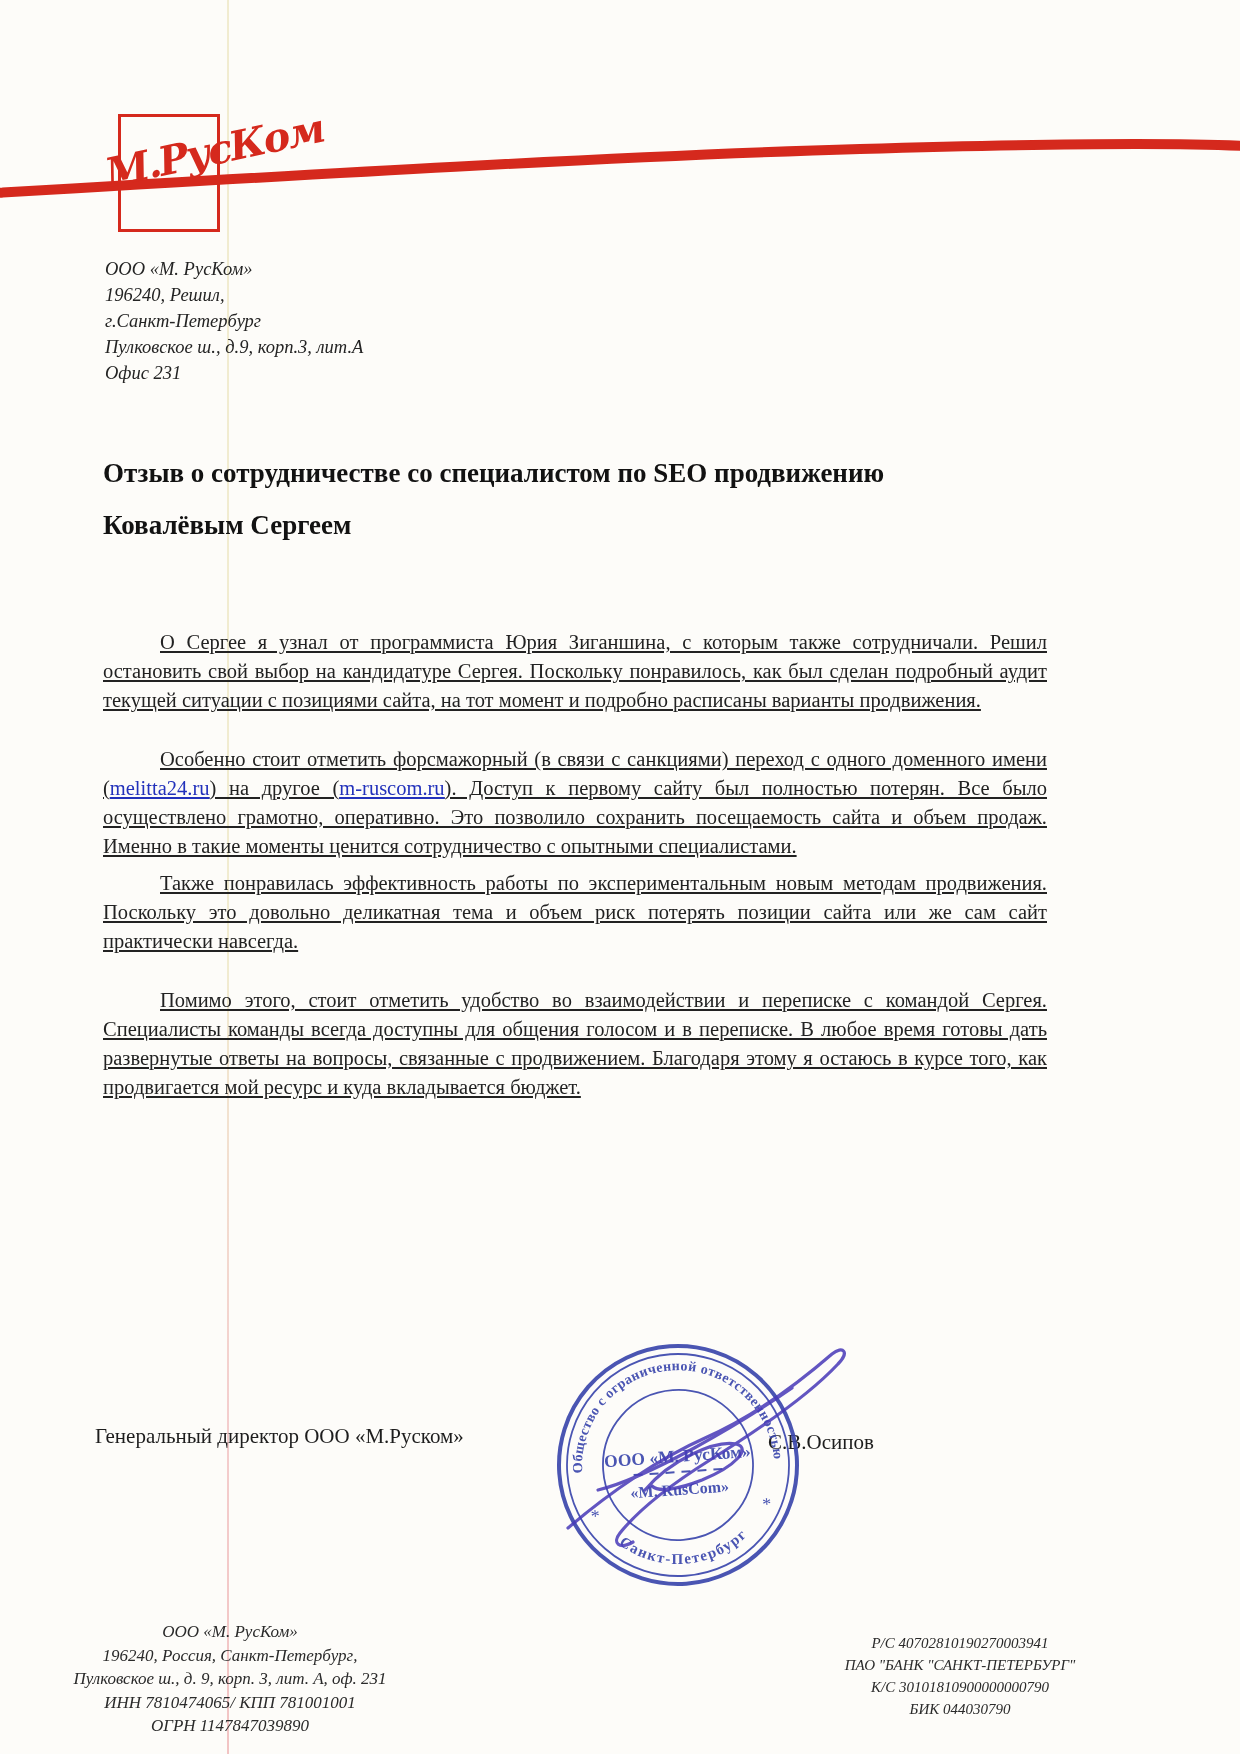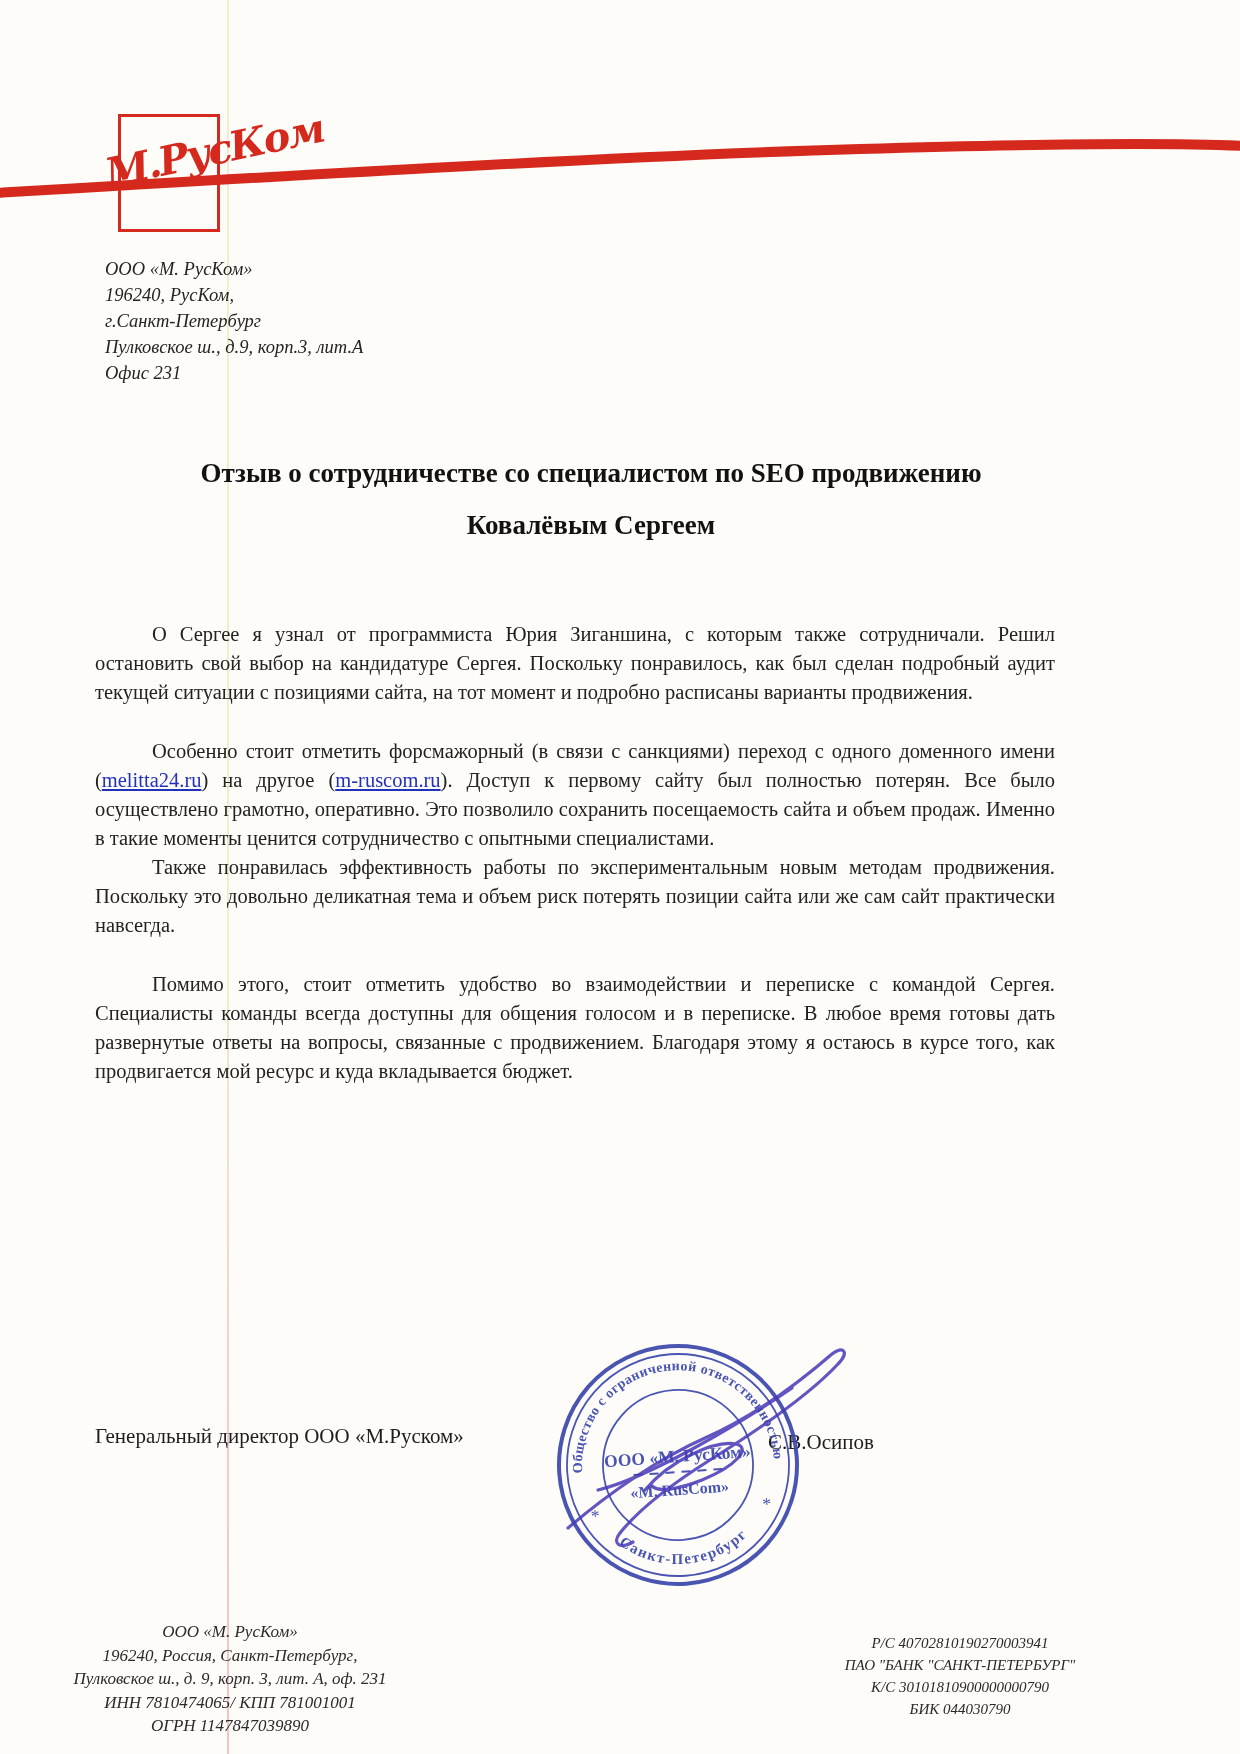--- a/index.html
+++ b/index.html
@@ -15,27 +15,27 @@
   
   .swoosh{position:absolute;left:0;top:0;width:1240px;height:230px;}
   .logo-box{position:absolute;left:118px;top:114px;width:96px;height:112px;
     border:3px solid #d5291d;}
   .logo-script{position:absolute;left:104px;top:136px;width:168px;
     font-family:"DejaVu Serif", serif;font-style:italic;font-weight:bold;
     font-size:40px;color:#d5291d;transform:rotate(-12deg);
     letter-spacing:-2px;text-align:center;line-height:1;}
   .letterhead{position:absolute;left:105px;top:256px;
     font-style:italic;font-size:18.5px;line-height:26px;color:#242424;}
-  .title-wrap{position:absolute;left:111px;width:960px;text-align:center;
+  .title-wrap{position:absolute;left:103px;width:960px;text-align:left;
     font-weight:bold;color:#121212;}
   .t1{top:458px;font-size:27px;}
   .t2{top:510px;font-size:27px;}
   .body-text{position:absolute;left:95px;top:620px;width:960px;
     font-size:20.5px;line-height:29px;text-align:justify;color:#222;}
-  .body-text p{margin:0;text-indent:57px;}
+  .body-text p{margin:8px;text-indent:57px;text-decoration:underline;}
   .body-text p.gap{margin-top:30px;}
   a.doc-link{color:#2231bb;text-decoration:underline;cursor:pointer;}
   .sig-row{position:absolute;top:1424px;left:0;width:1240px;font-size:21px;color:#1d1d1d;}
   .sig-left{position:absolute;left:95px;top:0;}
   .sig-right{position:absolute;left:768px;top:6px;}
   .stamp-svg{position:absolute;left:553px;top:1340px;}
   .ink-svg{position:absolute;left:540px;top:1326px;}
   .footer-left{position:absolute;left:45px;top:1620px;width:370px;text-align:center;
     font-style:italic;font-size:17px;line-height:23.5px;color:#2a2a2a;}
   .footer-right{position:absolute;left:790px;top:1632px;width:340px;text-align:center;
@@ -50,21 +50,21 @@
 
   <svg class="swoosh" viewBox="0 0 1240 230" aria-hidden="true">
     <path d="M -4 193 C 300 175 620 156 860 149 C 1030 144 1160 142 1244 146" fill="none" stroke="#d5291d" stroke-width="10" stroke-linecap="round"></path>
   </svg>
 
   <div class="logo-box"></div>
   <div class="logo-script">М.РусКом</div>
 
   <div class="letterhead">
     <div>ООО «М. РусКом»</div>
-    <div>196240, РусКом,</div>
+    <div>196240, Решил,</div>
     <div>г.Санкт-Петербург</div>
     <div>Пулковское ш., д.9, корп.3, лит.А</div>
     <div>Офис 231</div>
   </div>
 
   <div class="title-wrap t1">Отзыв о сотрудничестве со специалистом по SEO продвижению</div>
   <div class="title-wrap t2">Ковалёвым Сергеем</div>
 
   <div class="body-text">
     <p>О Сергее я узнал от программиста Юрия Зиганшина, с которым также сотрудничали. Решил остановить свой выбор на кандидатуре Сергея. Поскольку понравилось, как был сделан подробный аудит текущей ситуации с позициями сайта, на тот момент и подробно расписаны варианты продвижения.</p>

